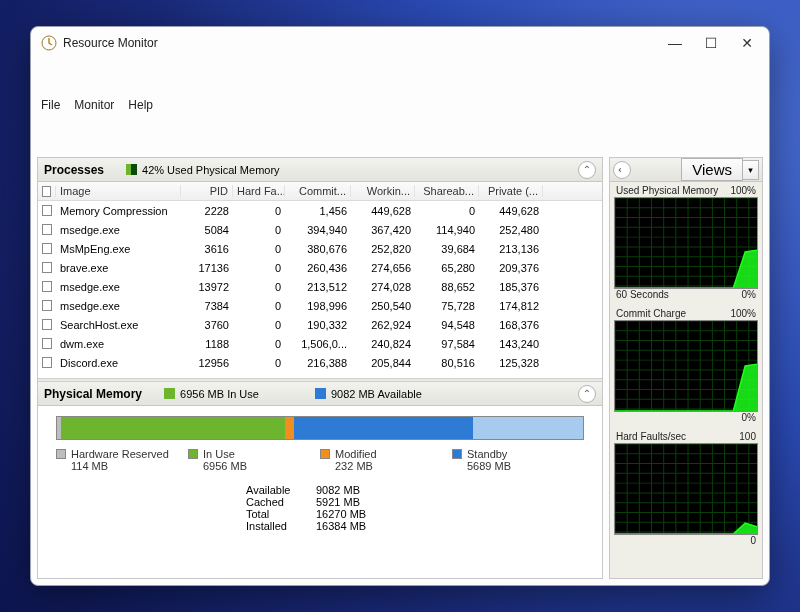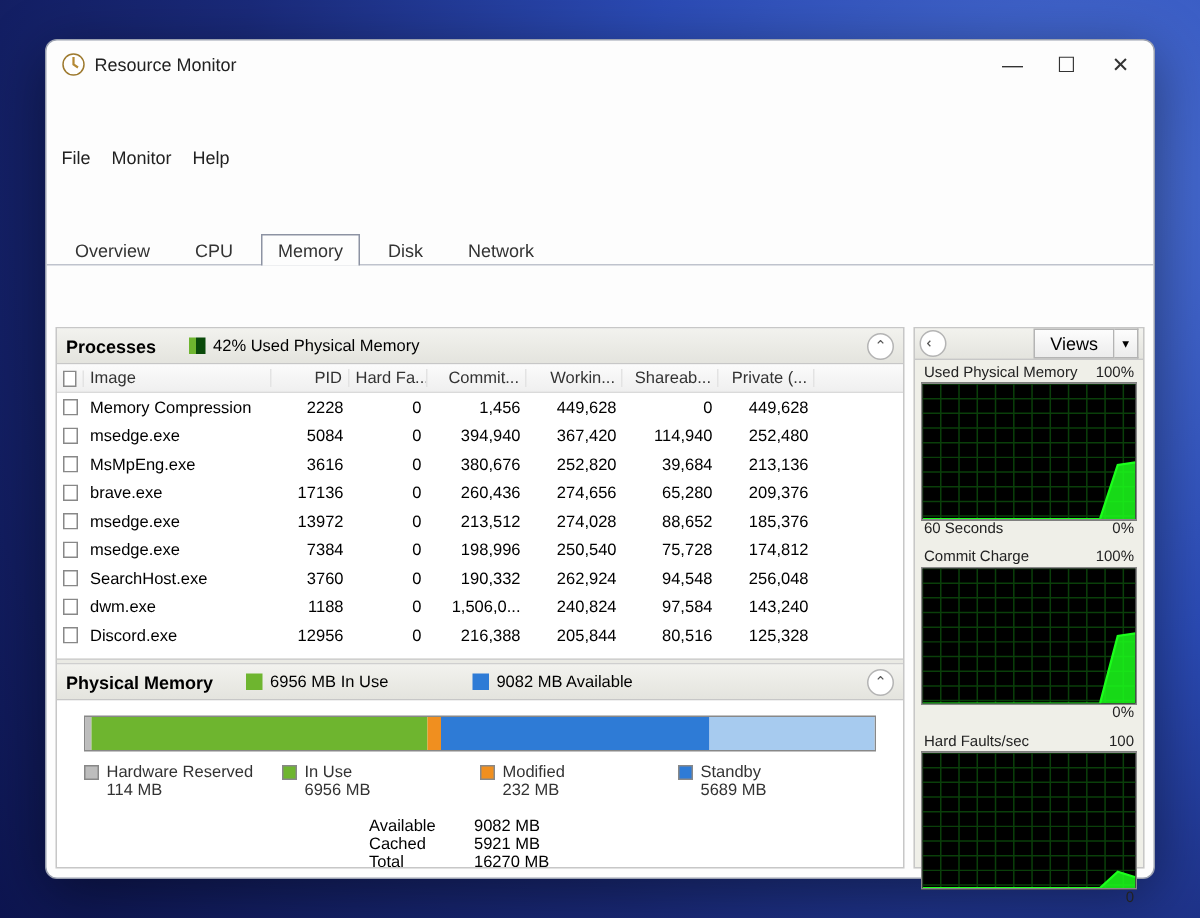--- a/index.html
+++ b/index.html
@@ -42,21 +42,21 @@
 .legendrow .li { flex:1; }
 .legendrow .key { display:flex; align-items:center; gap:5px; font-size:11px; color:#333; }
 .legendrow .sw { width:10px; height:10px; border:1px solid #888; }
 .legendrow .val { margin-left:15px; font-size:11px; color:#333; }
 .stats { margin-top:12px; margin-left:190px; font-size:11px; }
 .stats div { display:flex; }
 .stats .lbl { width:70px; }
 .rightpanel { width:154px; display:flex; flex-direction:column; border:1px solid #c7c7c7; background:#efefe8; }
 .rightbar { height:24px; background: linear-gradient(#f2f2ee,#e4e4de); border-bottom:1px solid #c7c7c7; display:flex; align-items:center; padding:0 3px; font-size:11px; }
 .rightbar .chev { margin-left:0; margin-right:auto; }
-.viewsbtn { padding: 2px 10px; border:1px solid #b4b4b4; background:linear-gradient(#fdfdfd,#ececec); font-size:12px; }
+.viewsbtn { padding: 2px 10px; border:1px solid #b4b4b4; background:linear-gradient(#fdfdfd,#ececec); font-size:15px; }
 .dropbtn { width:16px; border:1px solid #b4b4b4; border-left:none; background:linear-gradient(#fdfdfd,#ececec); text-align:center; font-size:9px; line-height:14px; padding:2px 0;}
 .graphwrap { padding: 2px 4px; }
 .graphhead { display:flex; justify-content:space-between; font-size:10px; color:#222; padding:1px 2px; }
 .graph { height:92px; background:#000; border:1px solid #888; position:relative; overflow:hidden; }
 .graph svg { width:100%; height:100%; display:block; }
 .gridline { stroke:#0a3f0a; stroke-width:1; }
 .trace { stroke:#1bff1b; stroke-width:1.5; fill:none; }
 .fillarea { fill:#1bff1b; opacity:.85; }
 .graphfoot { display:flex; justify-content:space-between; font-size:10px; color:#222; padding:0 2px 3px; }
 </style>
@@ -75,27 +75,20 @@
     <div class="ctrl">☐</div>
     <div class="ctrl">✕</div>
   </div>
 
   <div class="menubar">
     <span>File</span>
     <span>Monitor</span>
     <span>Help</span>
   </div>
 
-  <div class="tabbar">
-    <div class="tab">Overview</div>
-    <div class="tab">CPU</div>
-    <div class="tab active">Memory</div>
-    <div class="tab">Disk</div>
-    <div class="tab">Network</div>
-  </div>
 
   <div class="content">
     <div class="leftpanel">
 
       <div class="sectionbar">
         <b>Processes</b>
         <span class="mini" style="background:linear-gradient(to right,#6eb52f 42%,#0a4a0a 42%);"></span>
         <span>42% Used Physical Memory</span>
         <span class="chev">⌃</span>
       </div>
@@ -188,21 +181,21 @@
             <div class="gridrow">
               <div class="chk">
                 <span></span>
               </div>
     <div>SearchHost.exe</div>
     <div class="num">3760</div>
     <div class="num">0</div>
     <div class="num">190,332</div>
     <div class="num">262,924</div>
     <div class="num">94,548</div>
-    <div class="num">256,048</div>
+    <div class="num">168,376</div>
             </div>
             <div class="gridrow">
               <div class="chk">
                 <span></span>
               </div>
     <div>dwm.exe</div>
     <div class="num">1188</div>
     <div class="num">0</div>
     <div class="num">1,506,0...</div>
     <div class="num">240,824</div>

